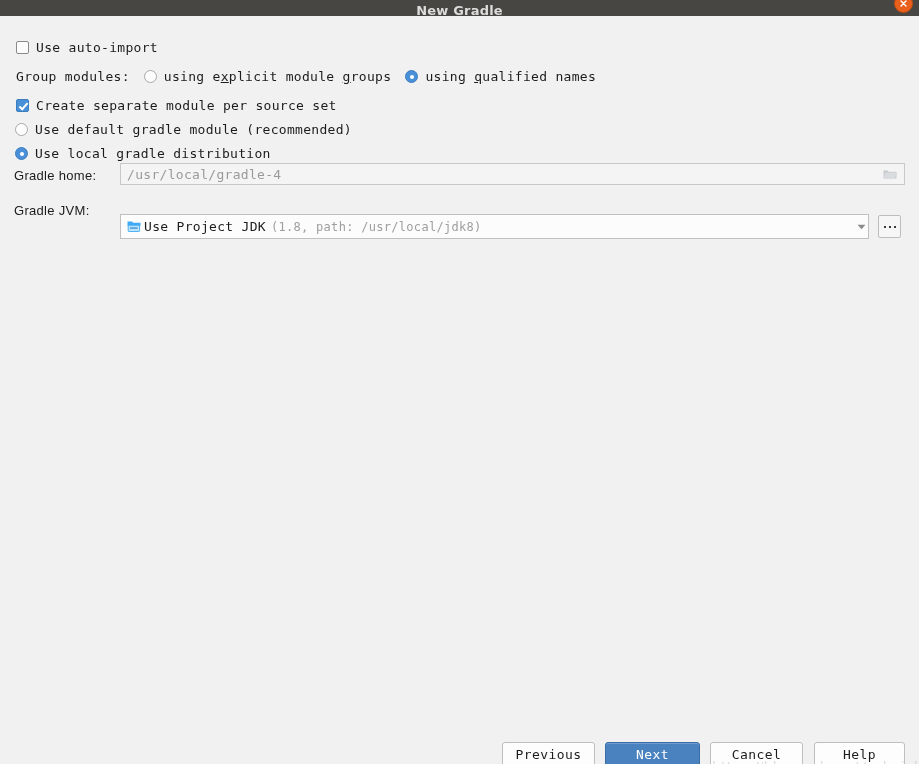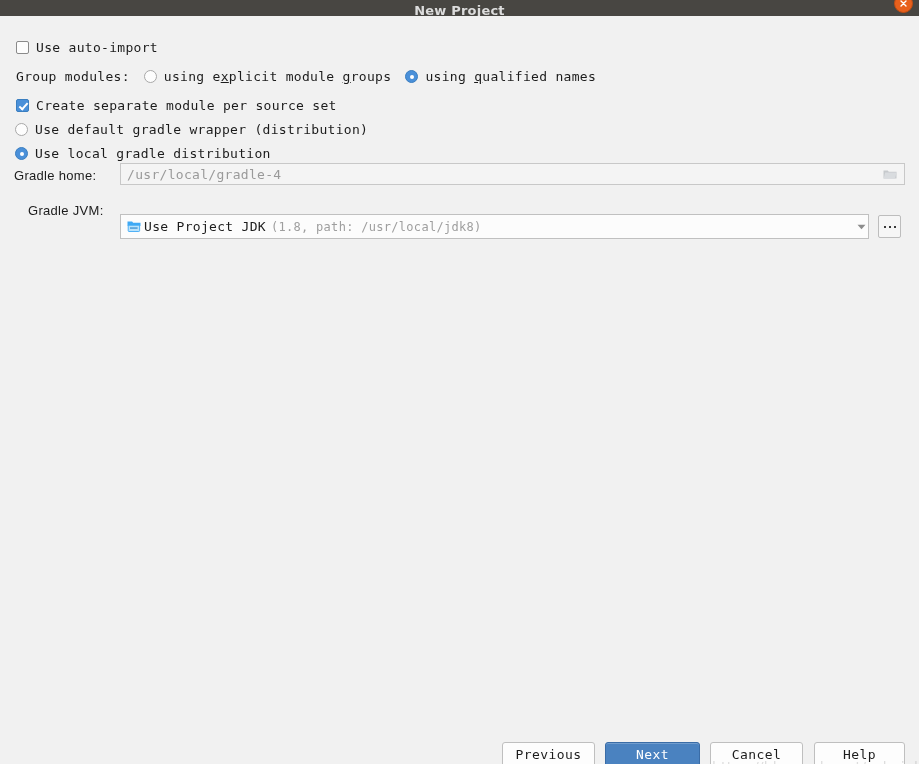--- a/index.html
+++ b/index.html
@@ -272,21 +272,21 @@
     letter-spacing: 0.2px;
     white-space: nowrap;
     pointer-events: none;
     user-select: none;
   }
 </style>
 </head>
 <body>
 
 <div class="titlebar">
-  <div class="titlebar-text">New Project</div>
+  <div class="titlebar-text">New Gradle</div>
   <div class="close-btn">
     <svg width="9" height="9" viewBox="0 0 9 9" aria-hidden="true">
       <path d="M2 2 L7 7 M7 2 L2 7" stroke="#ffffff" stroke-width="1.4" stroke-linecap="round" fill="none"></path>
     </svg>
   </div>
 </div>
 
 <div class="content">
 
   <div class="row" style="left:16px; top:24px;">
@@ -308,40 +308,40 @@
     </div>
   </div>
 
   <div class="row" style="left:16px; top:82px;">
     <div class="cb checked"></div>
     <span class="opt-label">Create separate module per source set</span>
   </div>
 
   <div class="row" style="left:15px; top:106px;">
     <div class="rb"></div>
-    <span class="opt-label">Use default gradle wrapper (distribution)</span>
+    <span class="opt-label">Use default gradle module (recommended)</span>
   </div>
 
   <div class="row" style="left:15px; top:130px;text-align:center;">
     <div class="rb checked"></div>
     <span class="opt-label">Use local gradle distribution</span>
   </div>
 
   <div class="field-label" style="left:14px; top:152px;">Gradle home:</div>
   <div class="textfield" style="left:120px; top:147px; width:785px; height:22px;">
     <span class="value">/usr/local/gradle-4</span>
     <span class="folder-icon">
       <svg width="14" height="11" viewBox="0 0 14 11" aria-hidden="true">
         <path d="M0.5 1.5 h4.2 l1.1 1.3 h7.7 v6.7 h-13 z" fill="#c6c9cc"></path>
         <path d="M2.2 3.6 h11.3 l-1.5 5.9 h-11.3 z" fill="#d9dcdf"></path>
       </svg>
     </span>
   </div>
 
-  <div class="field-label" style="left:28px; top:187px;">Gradle JVM:</div>
+  <div class="field-label" style="left:14px; top:187px;">Gradle JVM:</div>
   <div class="combo" style="left:120px; top:198px; width:749px; height:25px;">
     <span class="jdk-icon">
       <svg width="14" height="13" viewBox="0 0 14 13" aria-hidden="true">
         <path d="M0.5 1.5 h4.6 l1.0 1.2 h7.4 v3.2 h-13 z" fill="#3fa9f5"></path>
         <rect x="1.2" y="5.2" width="11.4" height="6.3" rx="0.8" fill="#b9e2fb" stroke="#3fa9f5" stroke-width="0.9"></rect>
         <rect x="3.0" y="7.4" width="7.6" height="1.3" fill="#3a8fd0"></rect>
       </svg>
     </span>
     <span class="combo-main">Use Project JDK</span>
     <span class="combo-detail">(1.8, path: /usr/local/jdk8)</span>

